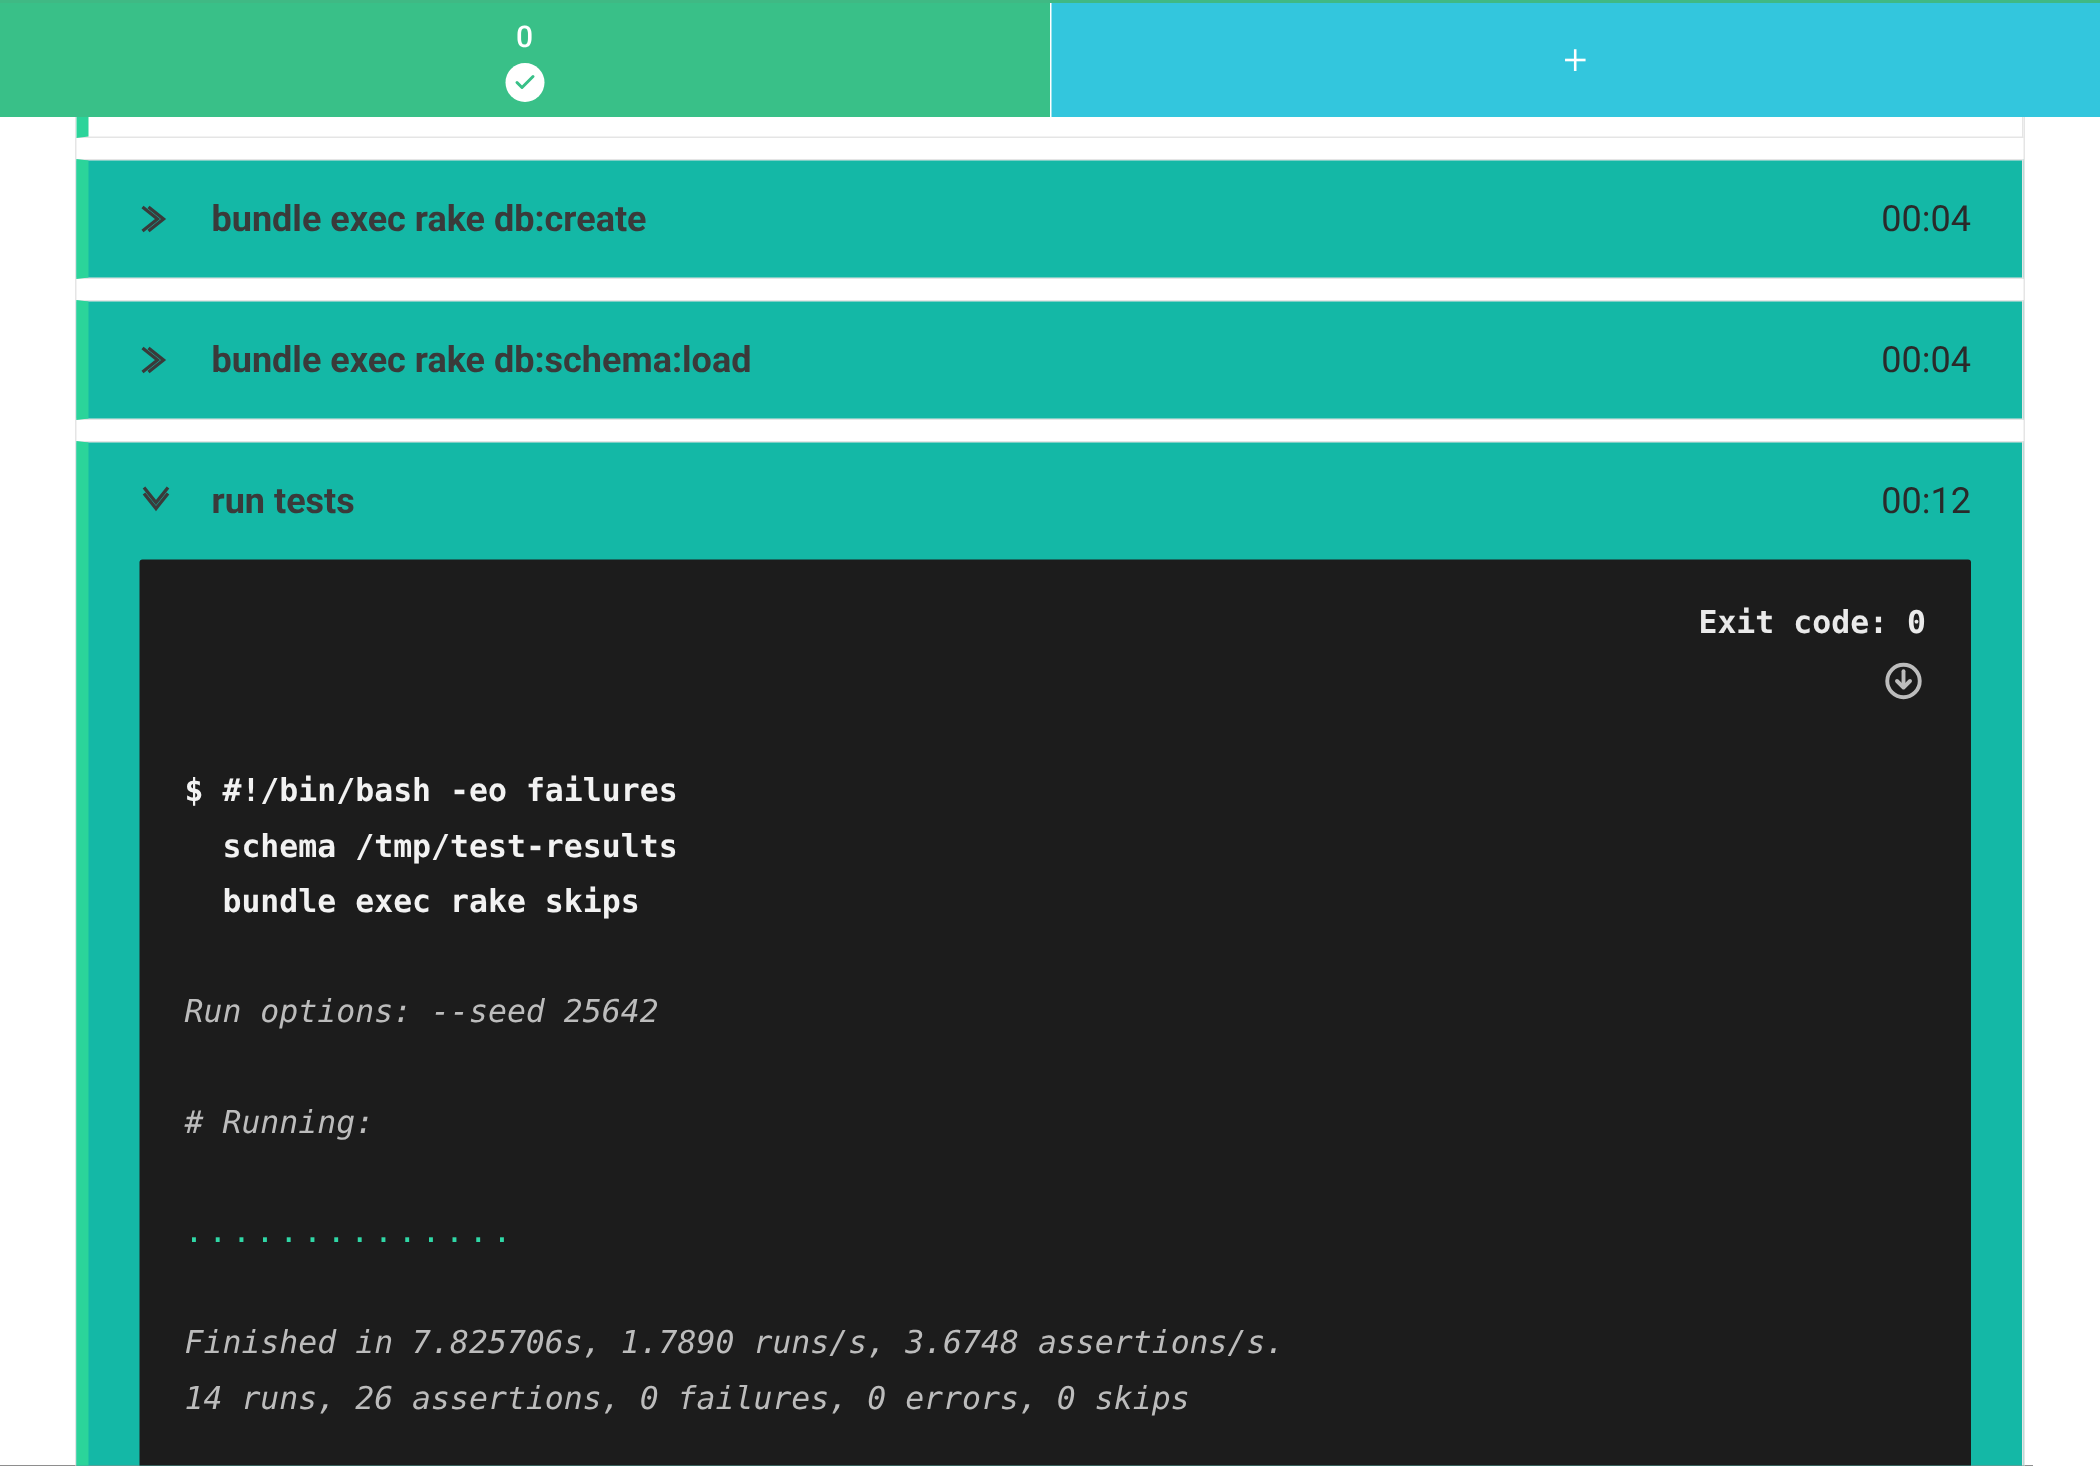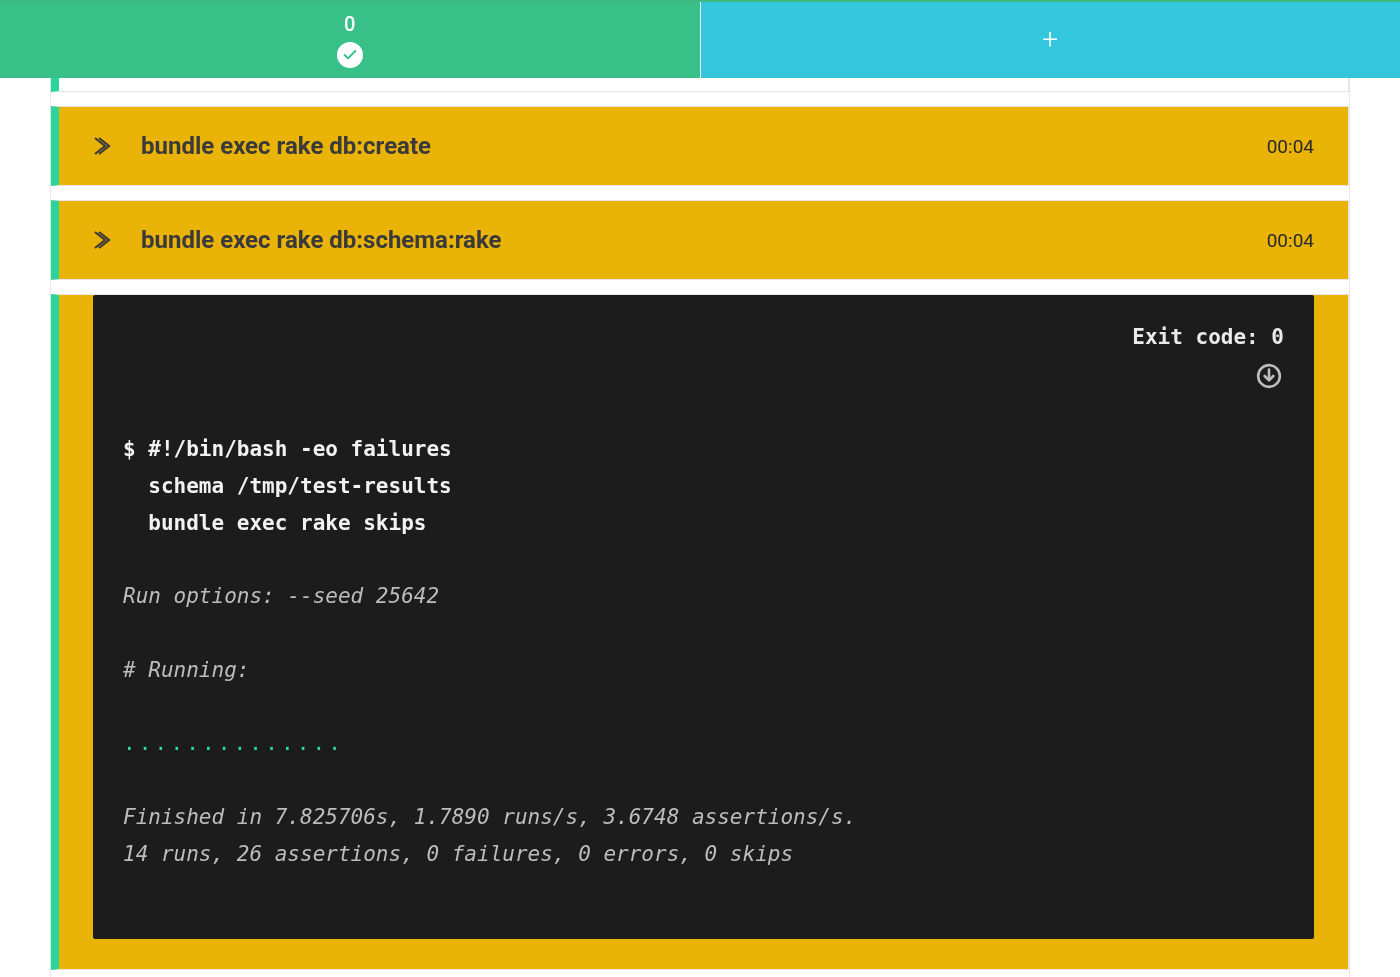--- a/index.html
+++ b/index.html
@@ -59,21 +59,21 @@
     height: 14px;
     border: 1px solid #e5e5e5;
     border-top: none;
     border-left: 8px solid #2bd49a;
     background: #fff;
   }
   .step {
     margin: 0 0 14px 0;
     border: 1px solid #e5e5e5;
     border-left: 8px solid #2bd49a;
-    background: #eab308;
+    background: #14b8a6;
   }
   .step:last-child { margin-bottom: 0; }
   .step-header {
     display: flex;
     align-items: center;
     padding: 24px 34px 24px 30px;
     cursor: pointer;
   }
   .step-chevron {
     width: 30px; height: 30px;
@@ -82,21 +82,21 @@
     color: #555;
   }
   .step-chevron svg { width: 24px; height: 24px; stroke: #3a3a3a; stroke-width: 2.2; fill: none; }
   .step-title {
     flex: 1 1 auto;
     font-size: 24px;
     font-weight: 700;
     color: #3a3a3a;
   }
   .step-time {
-    font-size: 19px;
+    font-size: 24px;
     color: #2a2a2a;
     font-variant-numeric: tabular-nums;
   }
 
   .terminal {
     margin: 0 34px 30px 34px;
     background: #1c1c1c;
     color: #d9d9d9;
     border-radius: 2px;
     padding: 26px 30px 30px 30px;
@@ -166,26 +166,36 @@
     </div>
 
     <div class="step">
       <div class="step-header">
         <span class="step-chevron">
           <svg viewBox="0 0 24 24">
               <polyline points="7 4 17 12 7 20"></polyline>
               <polyline points="3 4 13 12 3 20"></polyline>
             </svg>
         </span>
-        <span class="step-title">bundle exec rake db:schema:rake</span>
+        <span class="step-title">bundle exec rake db:schema:load</span>
         <span class="step-time">00:04</span>
       </div>
     </div>
 
     <div class="step">
+      <div class="step-header">
+        <span class="step-chevron">
+          <svg viewBox="0 0 24 24">
+              <polyline points="4 7 12 17 20 7"></polyline>
+              <polyline points="4 3 12 13 20 3"></polyline>
+            </svg>
+        </span>
+        <span class="step-title">run tests</span>
+        <span class="step-time">00:12</span>
+      </div>
 
       <div class="terminal">
         <div class="terminal-meta">Exit code: 0</div>
         <div class="terminal-download">
           <svg viewBox="0 0 24 24">
             <circle cx="12" cy="12" r="10" fill="none" stroke="#bdbdbd" stroke-width="2.4"></circle>
             <path d="M12 6v8" stroke="#bdbdbd" stroke-width="2.4" fill="none" stroke-linecap="round"></path>
             <path d="M8 12l4 4 4-4" stroke="#bdbdbd" stroke-width="2.4" fill="none" stroke-linecap="round" stroke-linejoin="round"></path>
           </svg>
         </div>

